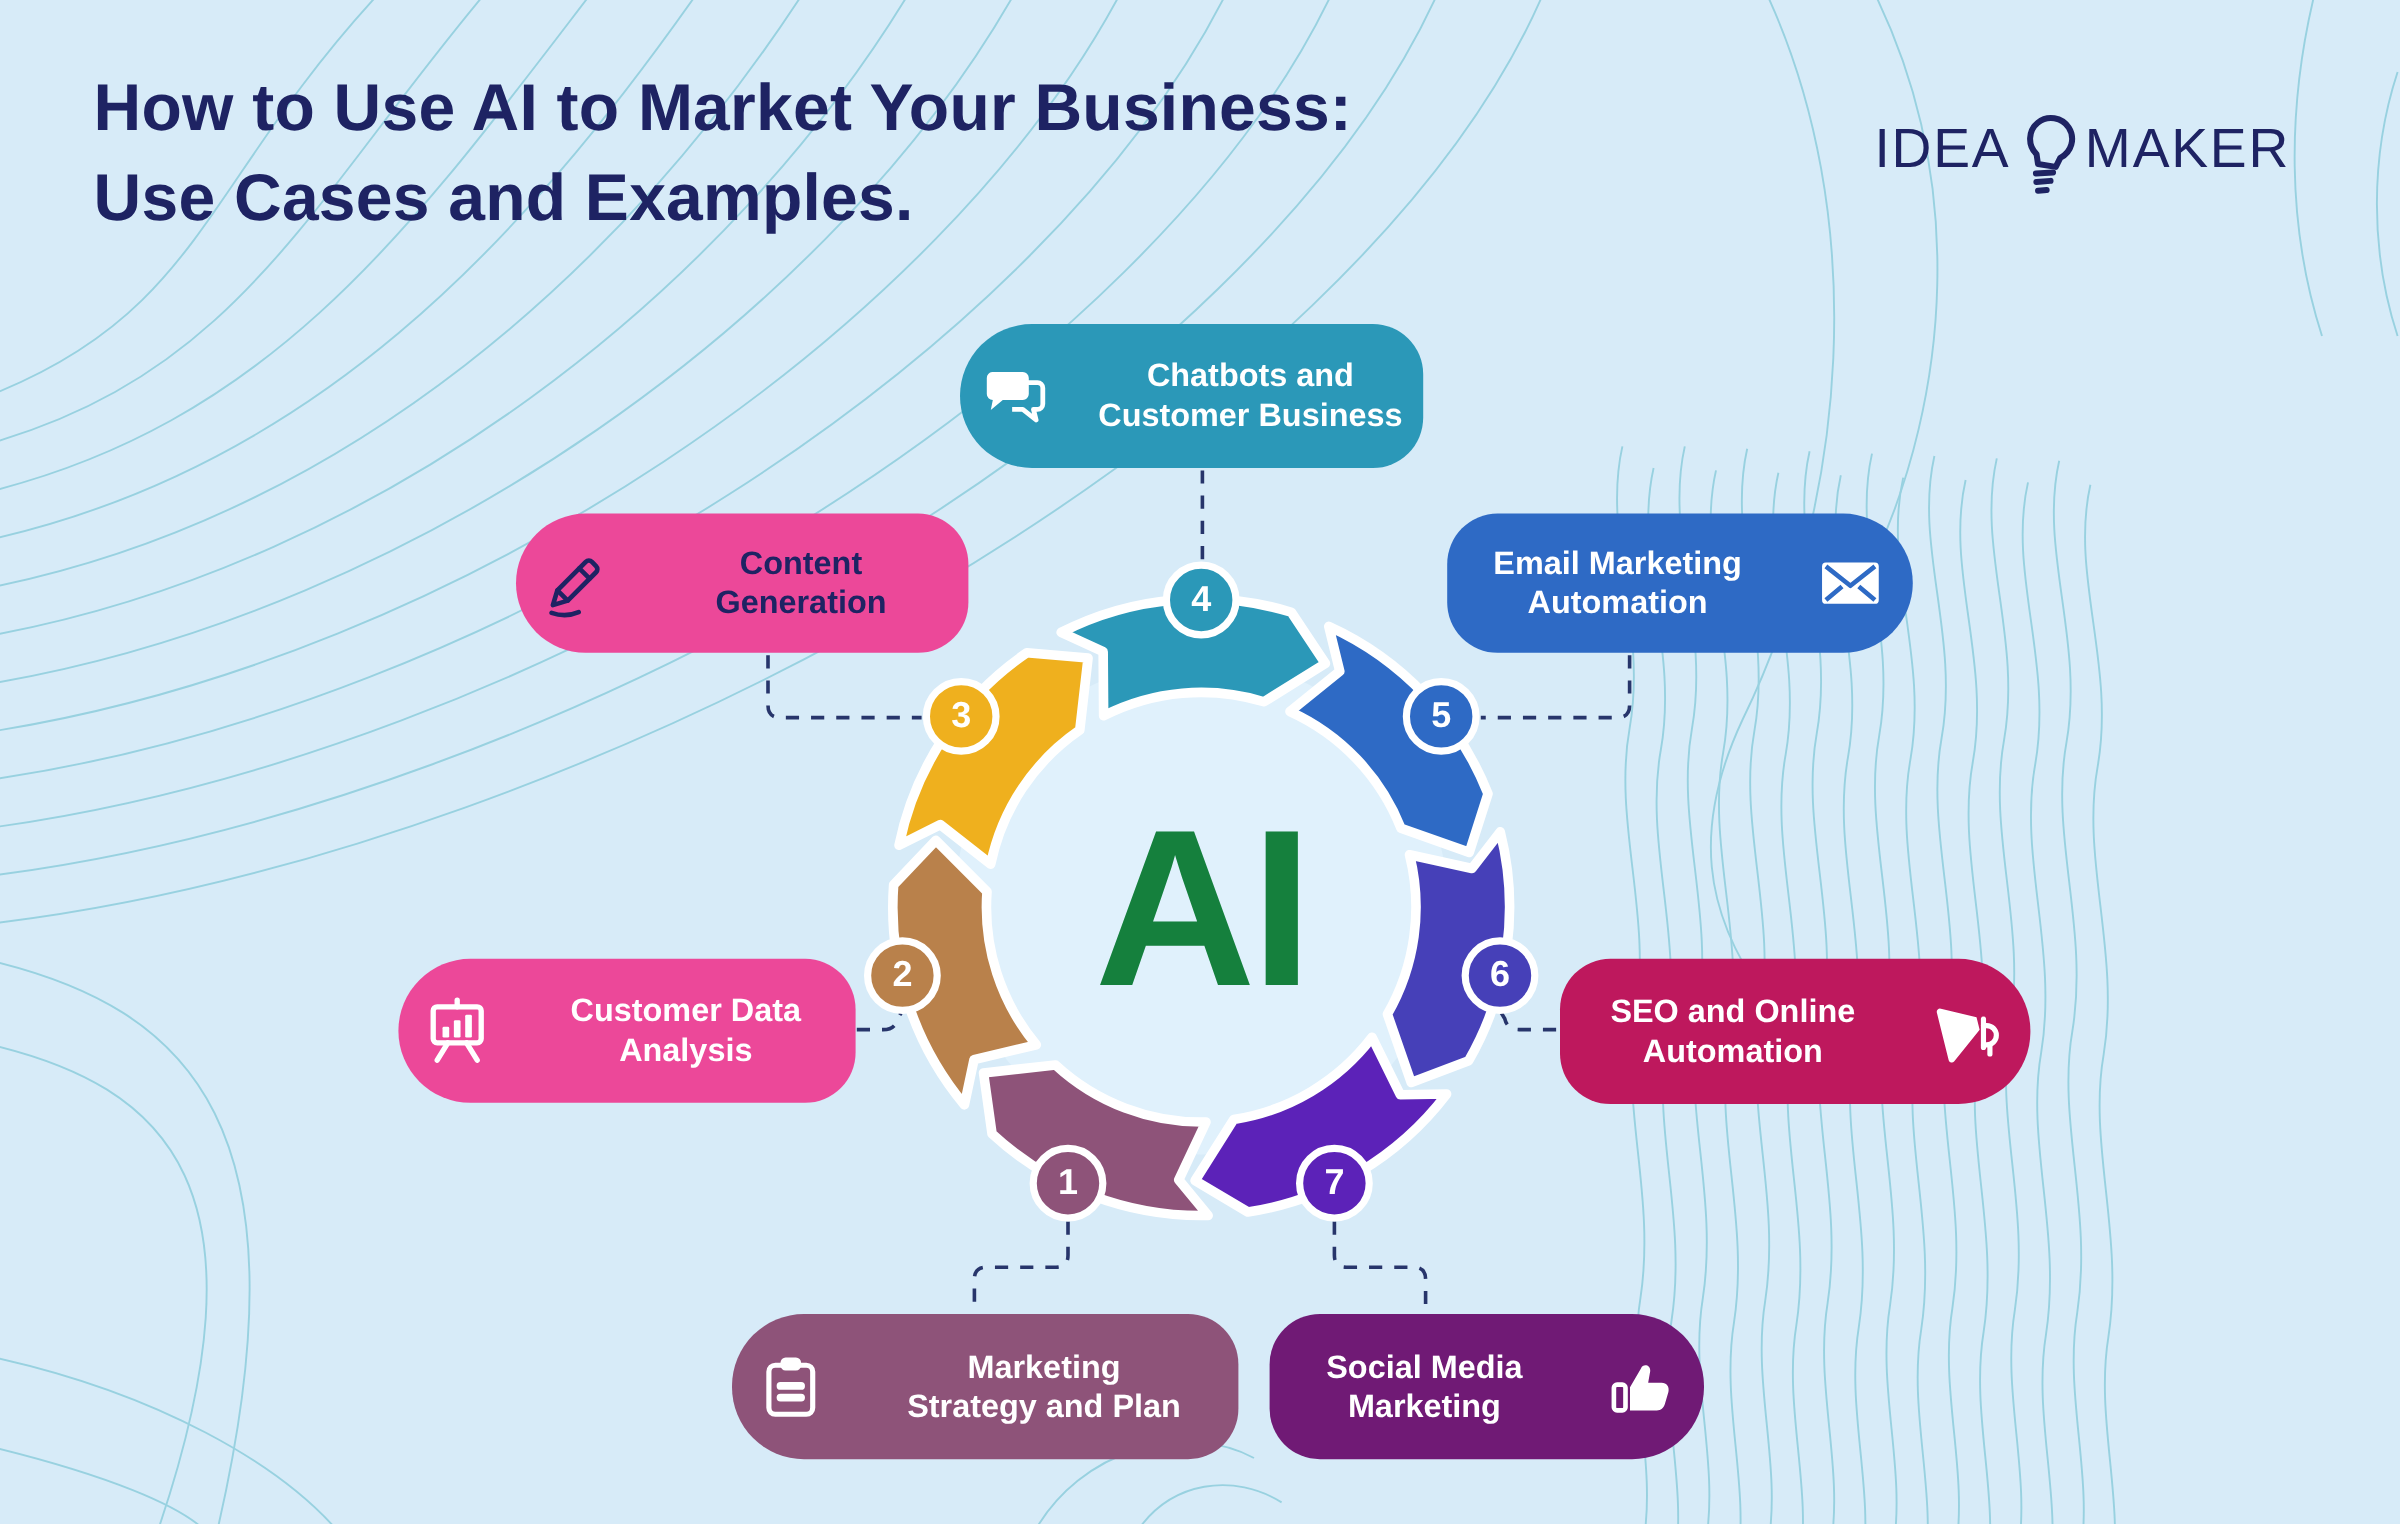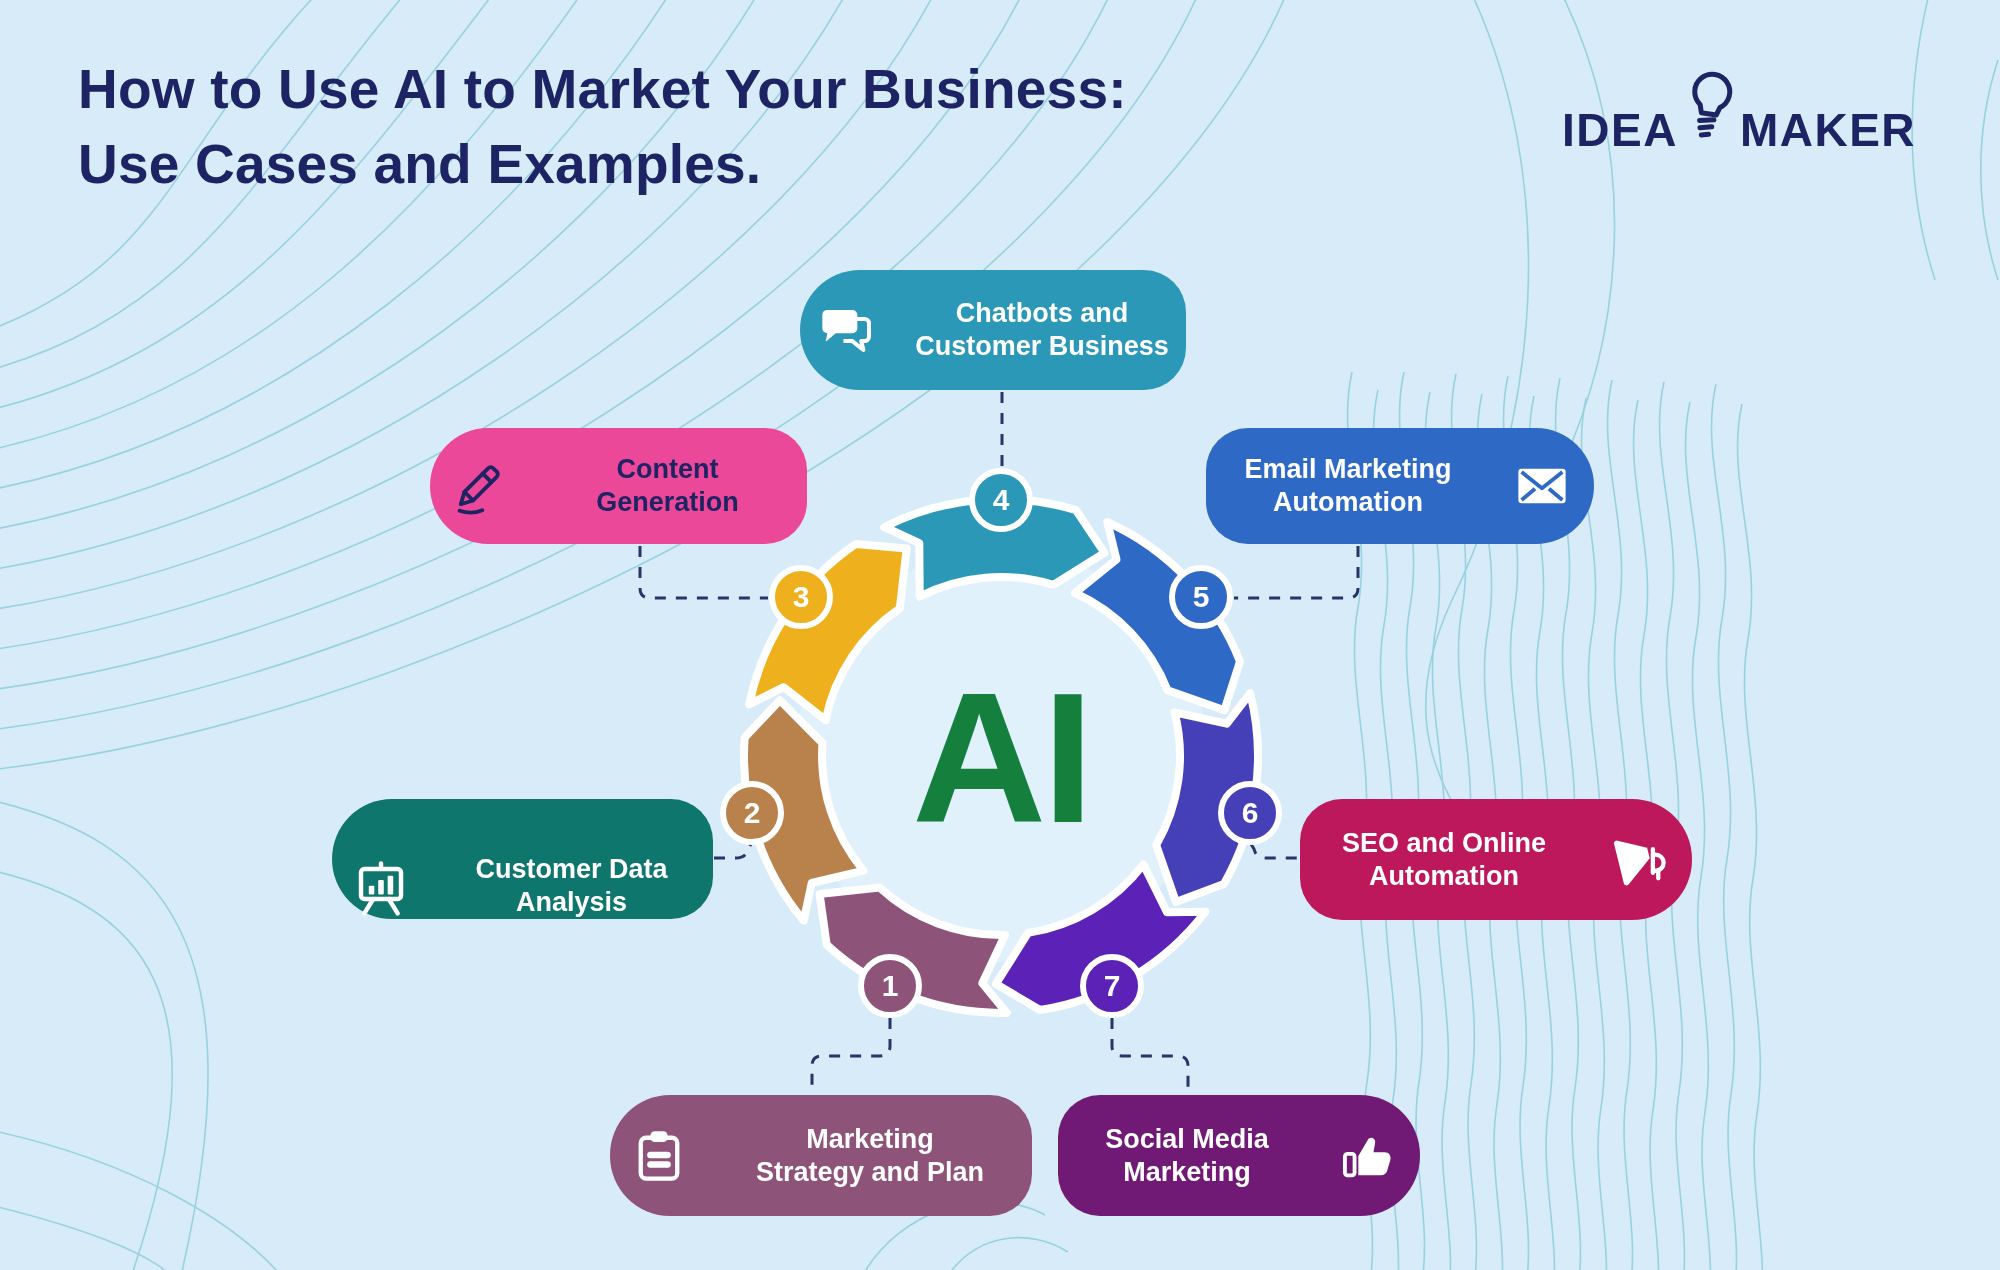--- a/index.html
+++ b/index.html
@@ -1,22 +1,22 @@
 <!DOCTYPE html>
 <html><head>
 <meta charset="utf-8">
 <style>
   html,body{margin:0;padding:0;background:#c7dff0;}
   .canvas{position:relative;width:2000px;height:1270px;background:#d7ebf8;overflow:hidden;
           font-family:"Liberation Sans",sans-serif;}
   .bg-svg{position:absolute;left:0;top:0;}
   .title{position:absolute;left:78px;top:52px;font-size:55px;font-weight:700;color:#1e2363;
          line-height:1.37;letter-spacing:.2px;}
-  .logo{position:absolute;left:1562px;top:72px;display:flex;align-items:flex-end;
-        color:#1e2363;font-weight:700;font-size:46px;letter-spacing:1.5px;}
+  .logo{position:absolute;left:1562px;top:96px;display:flex;align-items:flex-start;
+        color:#1e2363;font-weight:400;font-size:46px;letter-spacing:1.5px;}
   .logo .bulb{margin:-6px 2px 0 4px;}
   .ai-label{position:absolute;left:801px;top:646px;width:400px;height:224px;line-height:224px;
             text-align:center;font-size:186px;font-weight:700;color:#15803d;letter-spacing:-4px;}
   .pill{position:absolute;display:flex;align-items:center;color:#fff;}
   .pill .ptxt{flex:1;text-align:center;font-weight:700;font-size:27px;line-height:1.22;}
   .pill .picn{width:98px;display:flex;align-items:center;justify-content:center;flex:0 0 98px;}
   .pill.icon-right .picn{flex:0 0 104px;width:104px;}
   .s1{left:610px;top:1095px;width:422px;height:121px;border-radius:60px 42px 42px 60px;}
   .s2{left:332px;top:799px;width:381px;height:120px;border-radius:60px 42px 42px 60px;}
   .s3{left:430px;top:428px;width:377px;height:116px;border-radius:58px 42px 42px 58px;color:#1e2363;}
@@ -138,21 +138,21 @@
           <path d="M19 26 h16 M19 35 h16" stroke-width="6" stroke-linecap="round"></path>
         </g>
       </svg>
     </span>
     <div class="ptxt">
       <div>Marketing</div>
       <div>Strategy and Plan</div>
     </div>
   </div>
 
-  <div class="pill s2" style="background: #0f766e; align-items: flex-end;">
+  <div class="pill s2" style="background: #ec4899;">
     <span class="picn">
       <svg width="60" height="60" viewBox="0 0 54 54">
         <g fill="none" stroke="#fff" stroke-width="4" stroke-linecap="round" stroke-linejoin="round">
           <path d="M27 4 v5"></path>
           <rect x="9" y="9" width="36" height="27" rx="3"></rect>
           <path d="M20 36 L12 49 M34 36 L42 49"></path>
         </g>
         <g fill="#fff">
           <rect x="16" y="24" width="5" height="8" rx="1"></rect>
           <rect x="24.5" y="19" width="5" height="13" rx="1"></rect>

